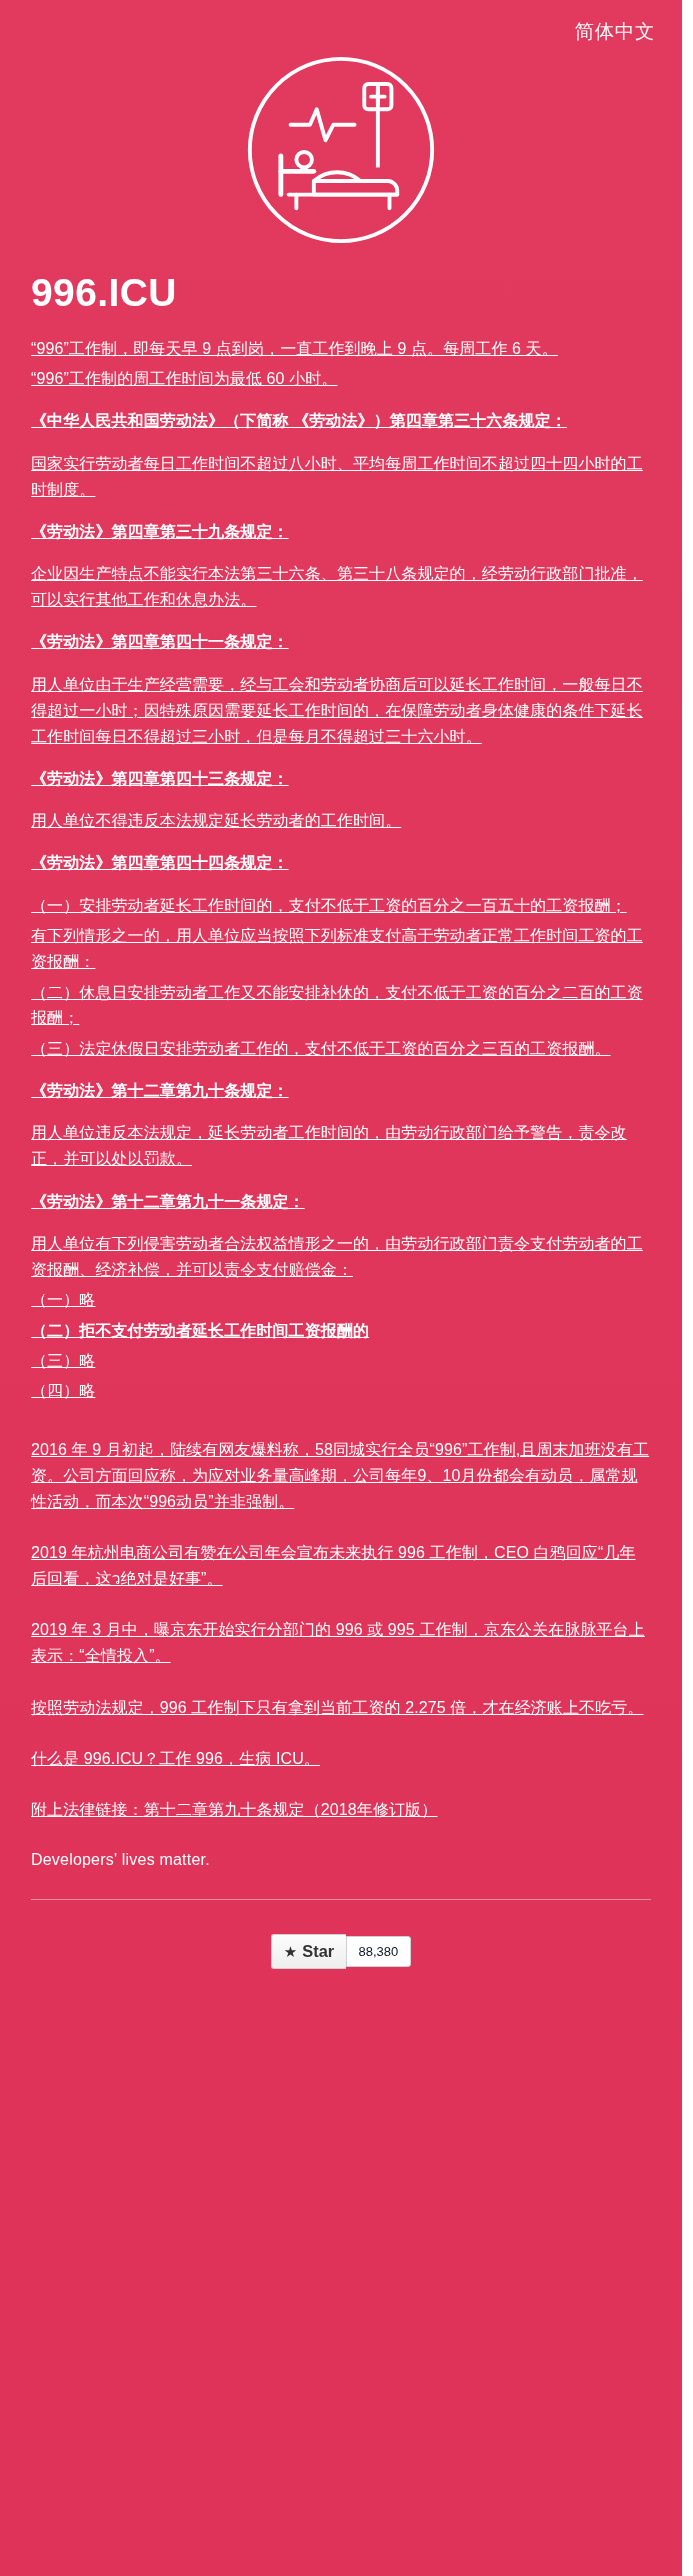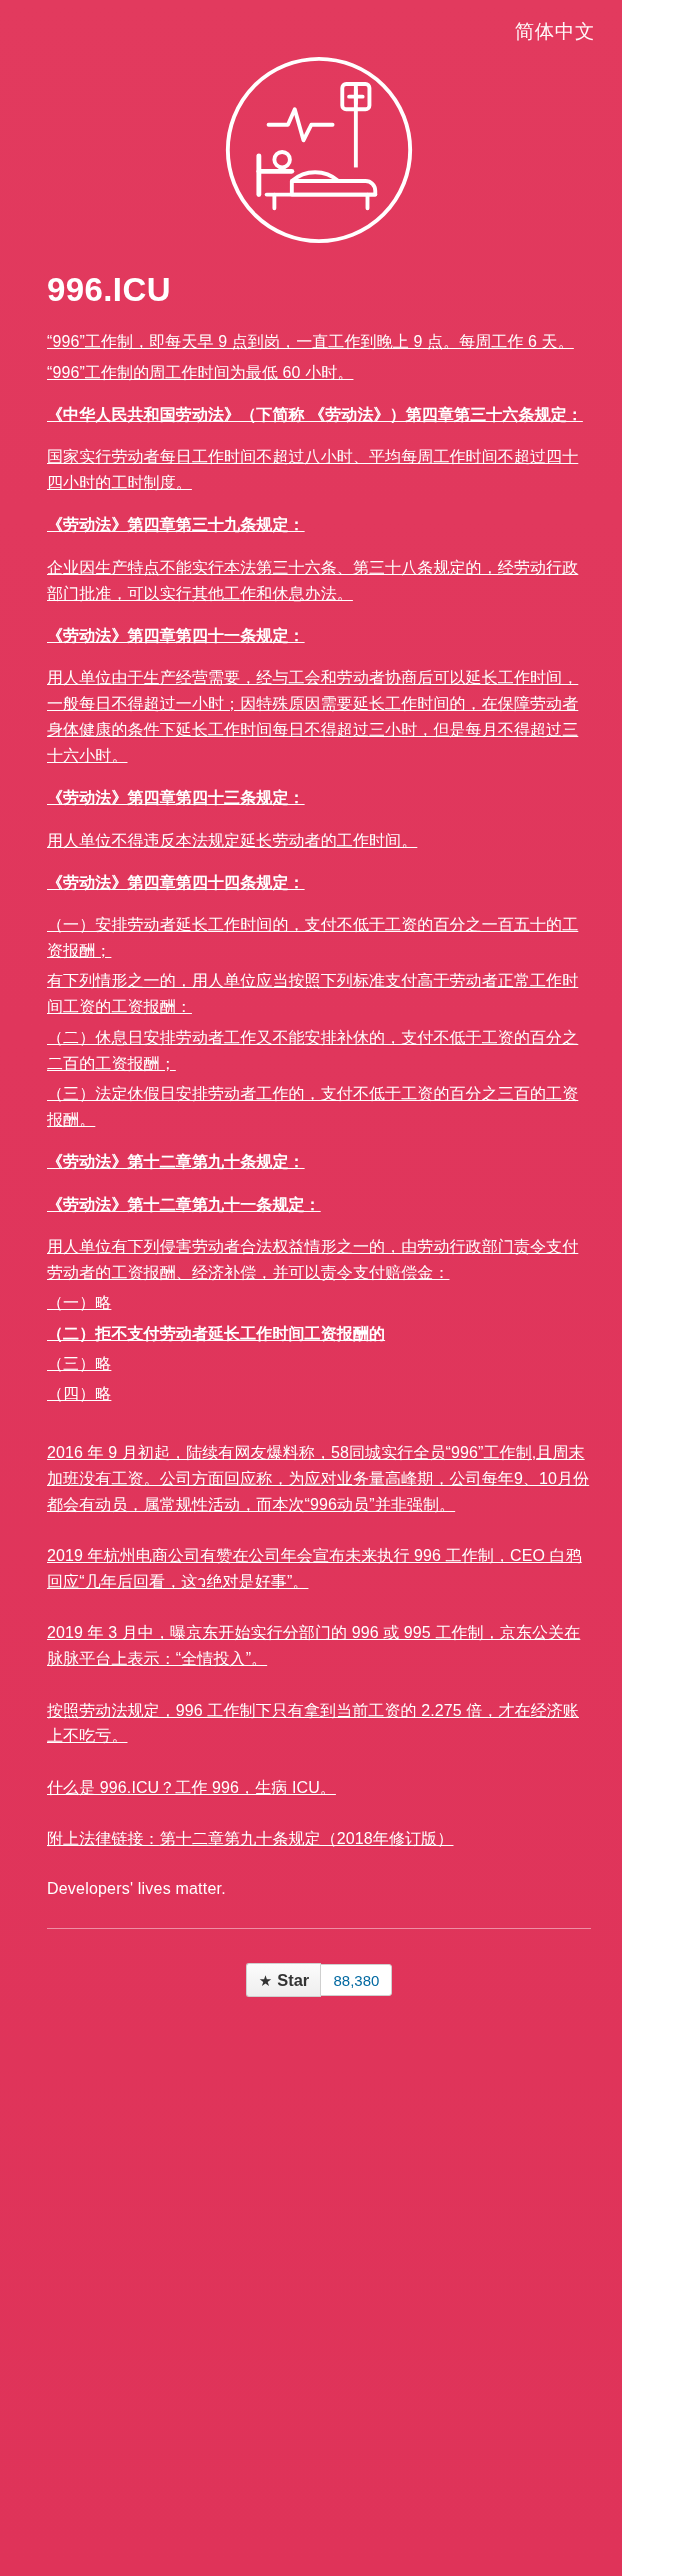--- a/index.html
+++ b/index.html
@@ -5,27 +5,27 @@
   * { box-sizing: border-box; }
   html, body {
     margin: 0;
     padding: 0;
     background: #ffffff;
   }
   body {
     font-family: "Liberation Sans", "DejaVu Sans", sans-serif;
   }
   .page {
-    width: 622px;
+    width: 682px;
     min-height: 2576px;
     background: #e0365c;
     background-image: linear-gradient(180deg, #e23a5e 0%, #e0365c 40%, #df3359 100%);
     color: #ffffff;
     position: relative;
-    padding: 0 0 30px 16px;
+    padding: 0 0 30px 0;
     overflow: hidden;
   }
   .lang-bar {
     text-align: right;
     padding: 18px 27px 0 0;
     font-size: 19.4px;
     letter-spacing: 0.7px;
   }
   .lang-link {
     color: #ffffff;
@@ -37,21 +37,21 @@
     justify-content: center;
     margin-top: 7.5px;
   }
   .logo {
     width: 194px;
     height: 194px;
   }
   .title {
     margin: 25.4px 0 0 0;
     padding: 0 31px;
-    font-size: 33px;
+    font-size: 39px;
     font-weight: bold;
     letter-spacing: 0.4px;
     line-height: 1.1;
   }
   .content {
     padding: 0 31px;
     margin-top: 21px;
   }
   p {
     margin: 0 0 16.4px 0;
@@ -100,22 +100,22 @@
     font-size: 16.4px;
     padding: 6.7px 12px;
     font-weight: bold;
     text-decoration: none;
   }
   .star-glyph { font-size: 15px; line-height: 1; }
   .star-count {
     background: #ffffff;
     border: 0.7px solid #cfcfcf;
     border-radius: 0 3px 3px 0;
-    color: #0369a1;
-    font-size: 15px;
+    color: #0f172a;
+    font-size: 13px;
     padding: 6.7px 12px;
     font-weight: normal;
     margin-left: -5.2px;
   }
 </style>
 </head>
 <body>
 
 <div class="page">
 
@@ -162,20 +162,21 @@
     <p class="lawhead">《劳动法》第四章第四十三条规定：</p>
     <p>用人单位不得违反本法规定延长劳动者的工作时间。</p>
 
     <p class="lawhead">《劳动法》第四章第四十四条规定：</p>
     <p class="tight">（一）安排劳动者延长工作时间的，支付不低于工资的百分之一百五十的工资报酬；</p>
     <p class="tight">有下列情形之一的，用人单位应当按照下列标准支付高于劳动者正常工作时间工资的工资报酬：</p>
     <p class="tight">（二）休息日安排劳动者工作又不能安排补休的，支付不低于工资的百分之二百的工资报酬；</p>
     <p>（三）法定休假日安排劳动者工作的，支付不低于工资的百分之三百的工资报酬。</p>
 
     <p class="lawhead">《劳动法》第十二章第九十条规定：</p>
+    <p>用人单位违反本法规定，延长劳动者工作时间的，由劳动行政部门给予警告，责令改正，并可以处以罚款。</p>
 
     <p class="lawhead">《劳动法》第十二章第九十一条规定：</p>
     <p class="tight">用人单位有下列侵害劳动者合法权益情形之一的，由劳动行政部门责令支付劳动者的工资报酬、经济补偿，并可以责令支付赔偿金：</p>
     <p class="tight">（一）略</p>
     <p class="tight b">（二）拒不支付劳动者延长工作时间工资报酬的</p>
     <p class="tight">（三）略</p>
     <p>（四）略</p>
 
     <div class="spacer-lg"></div>
 

